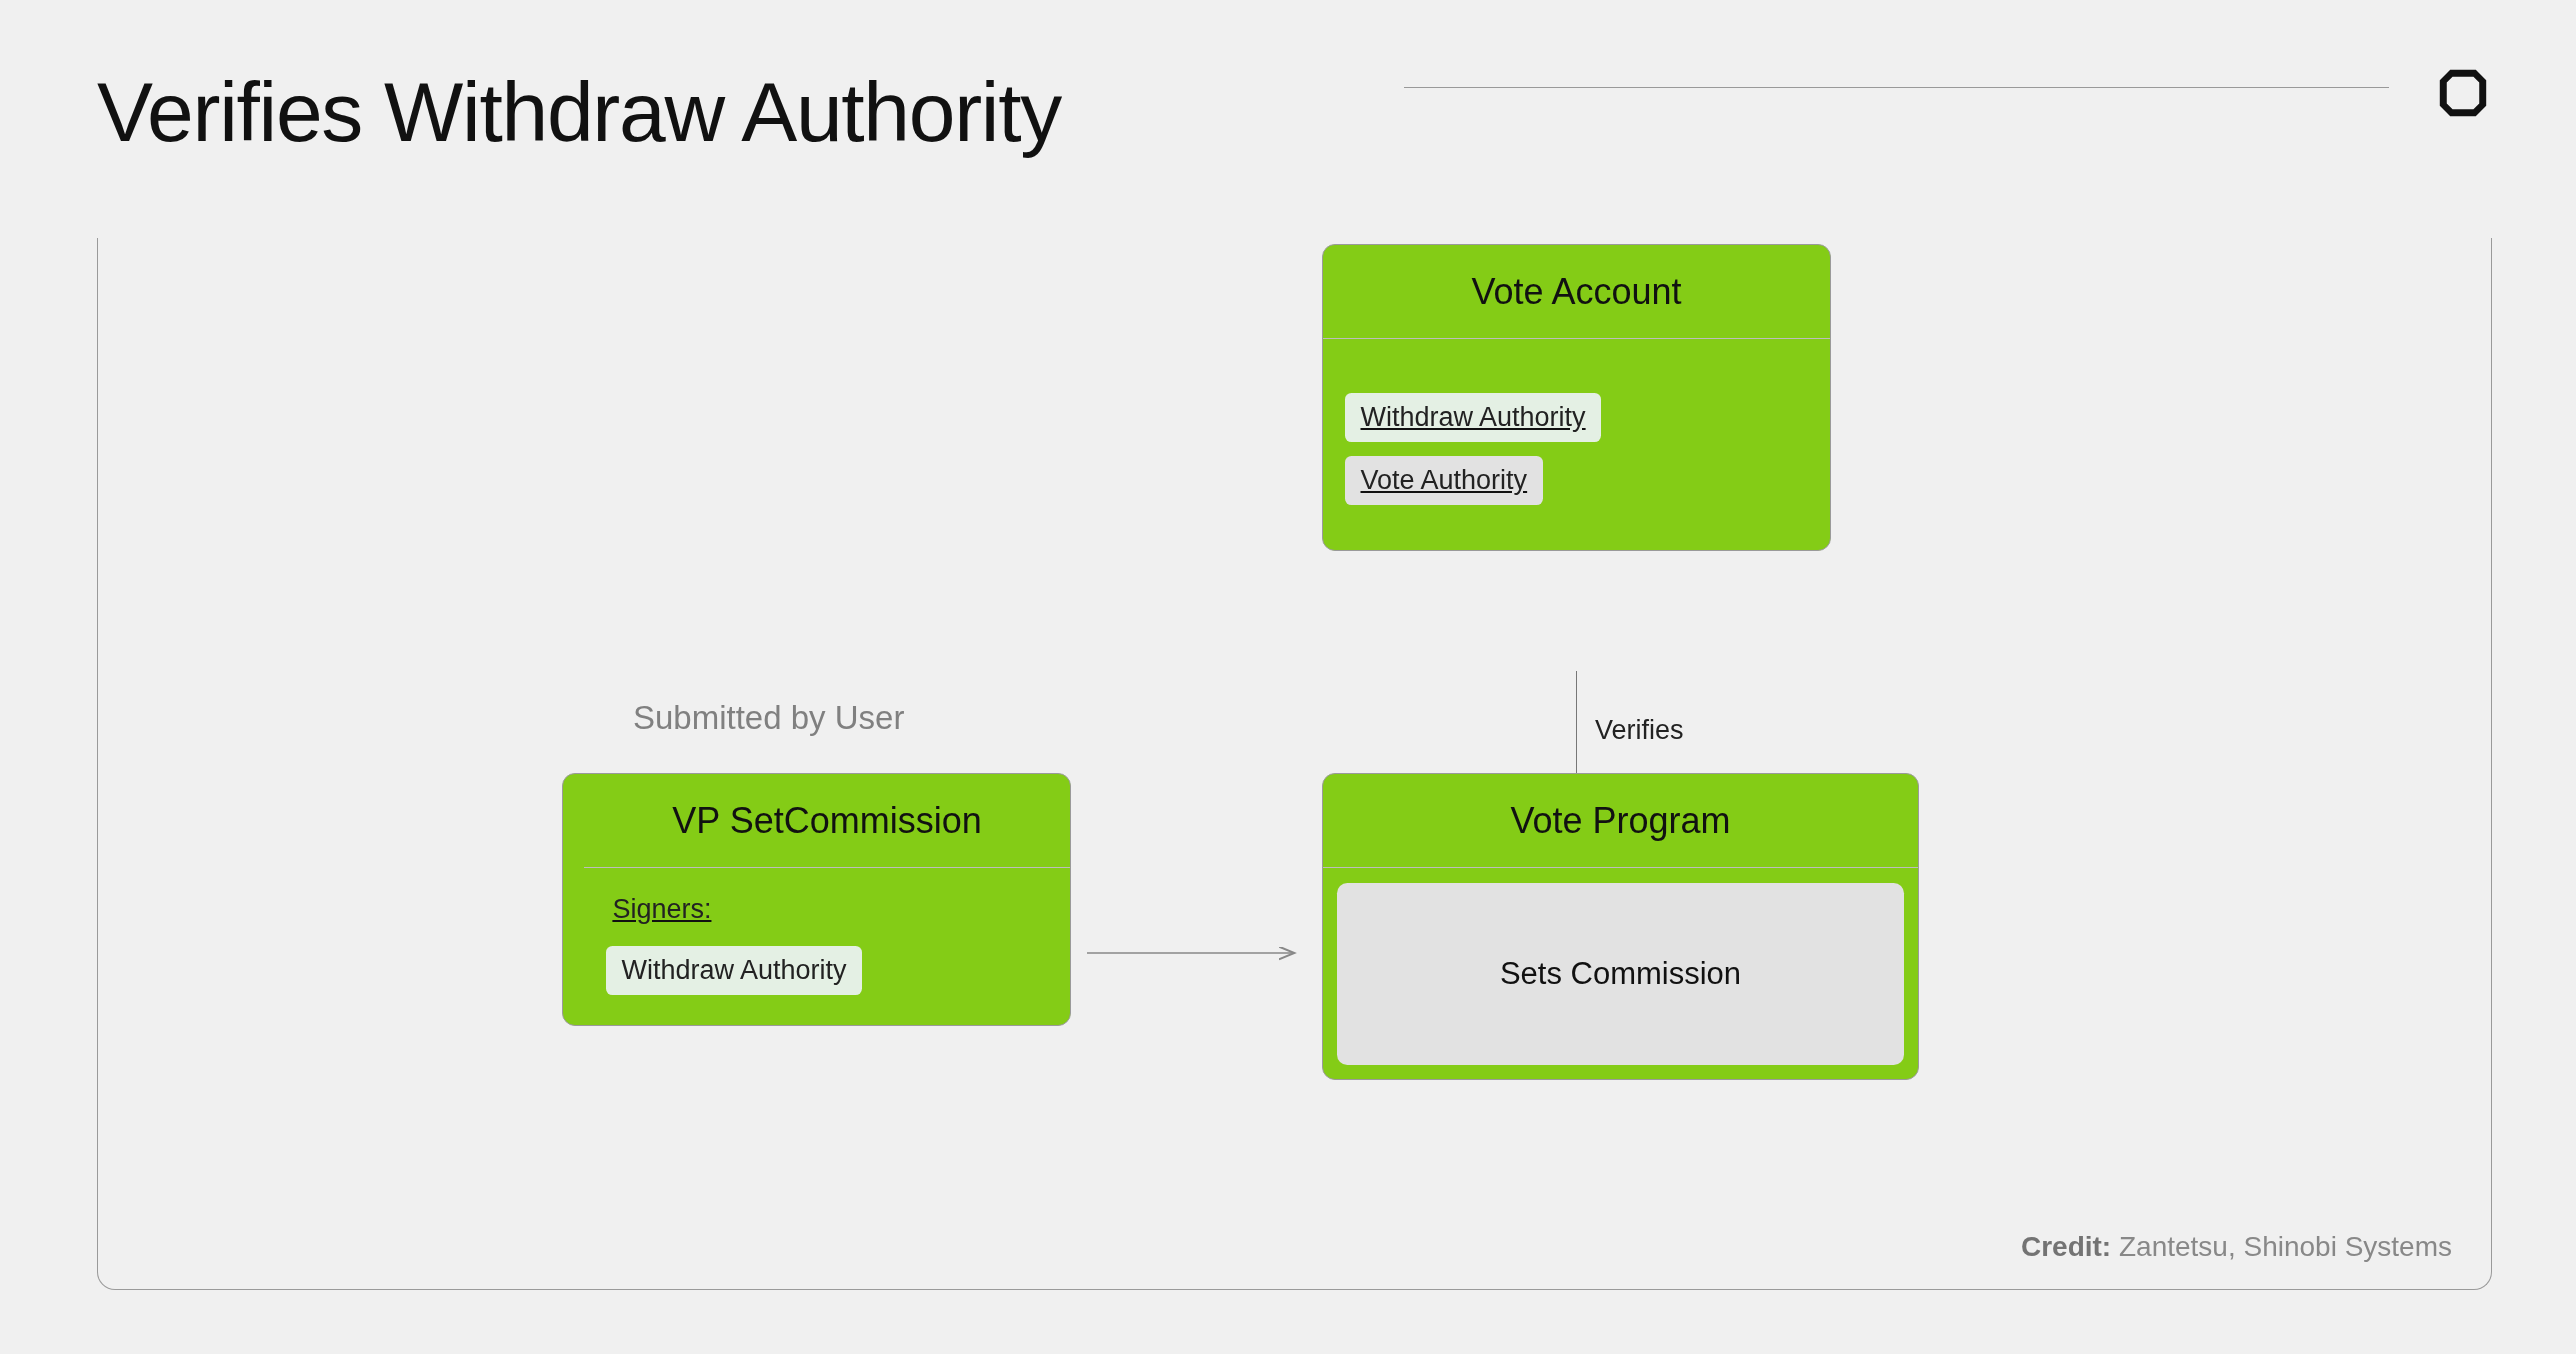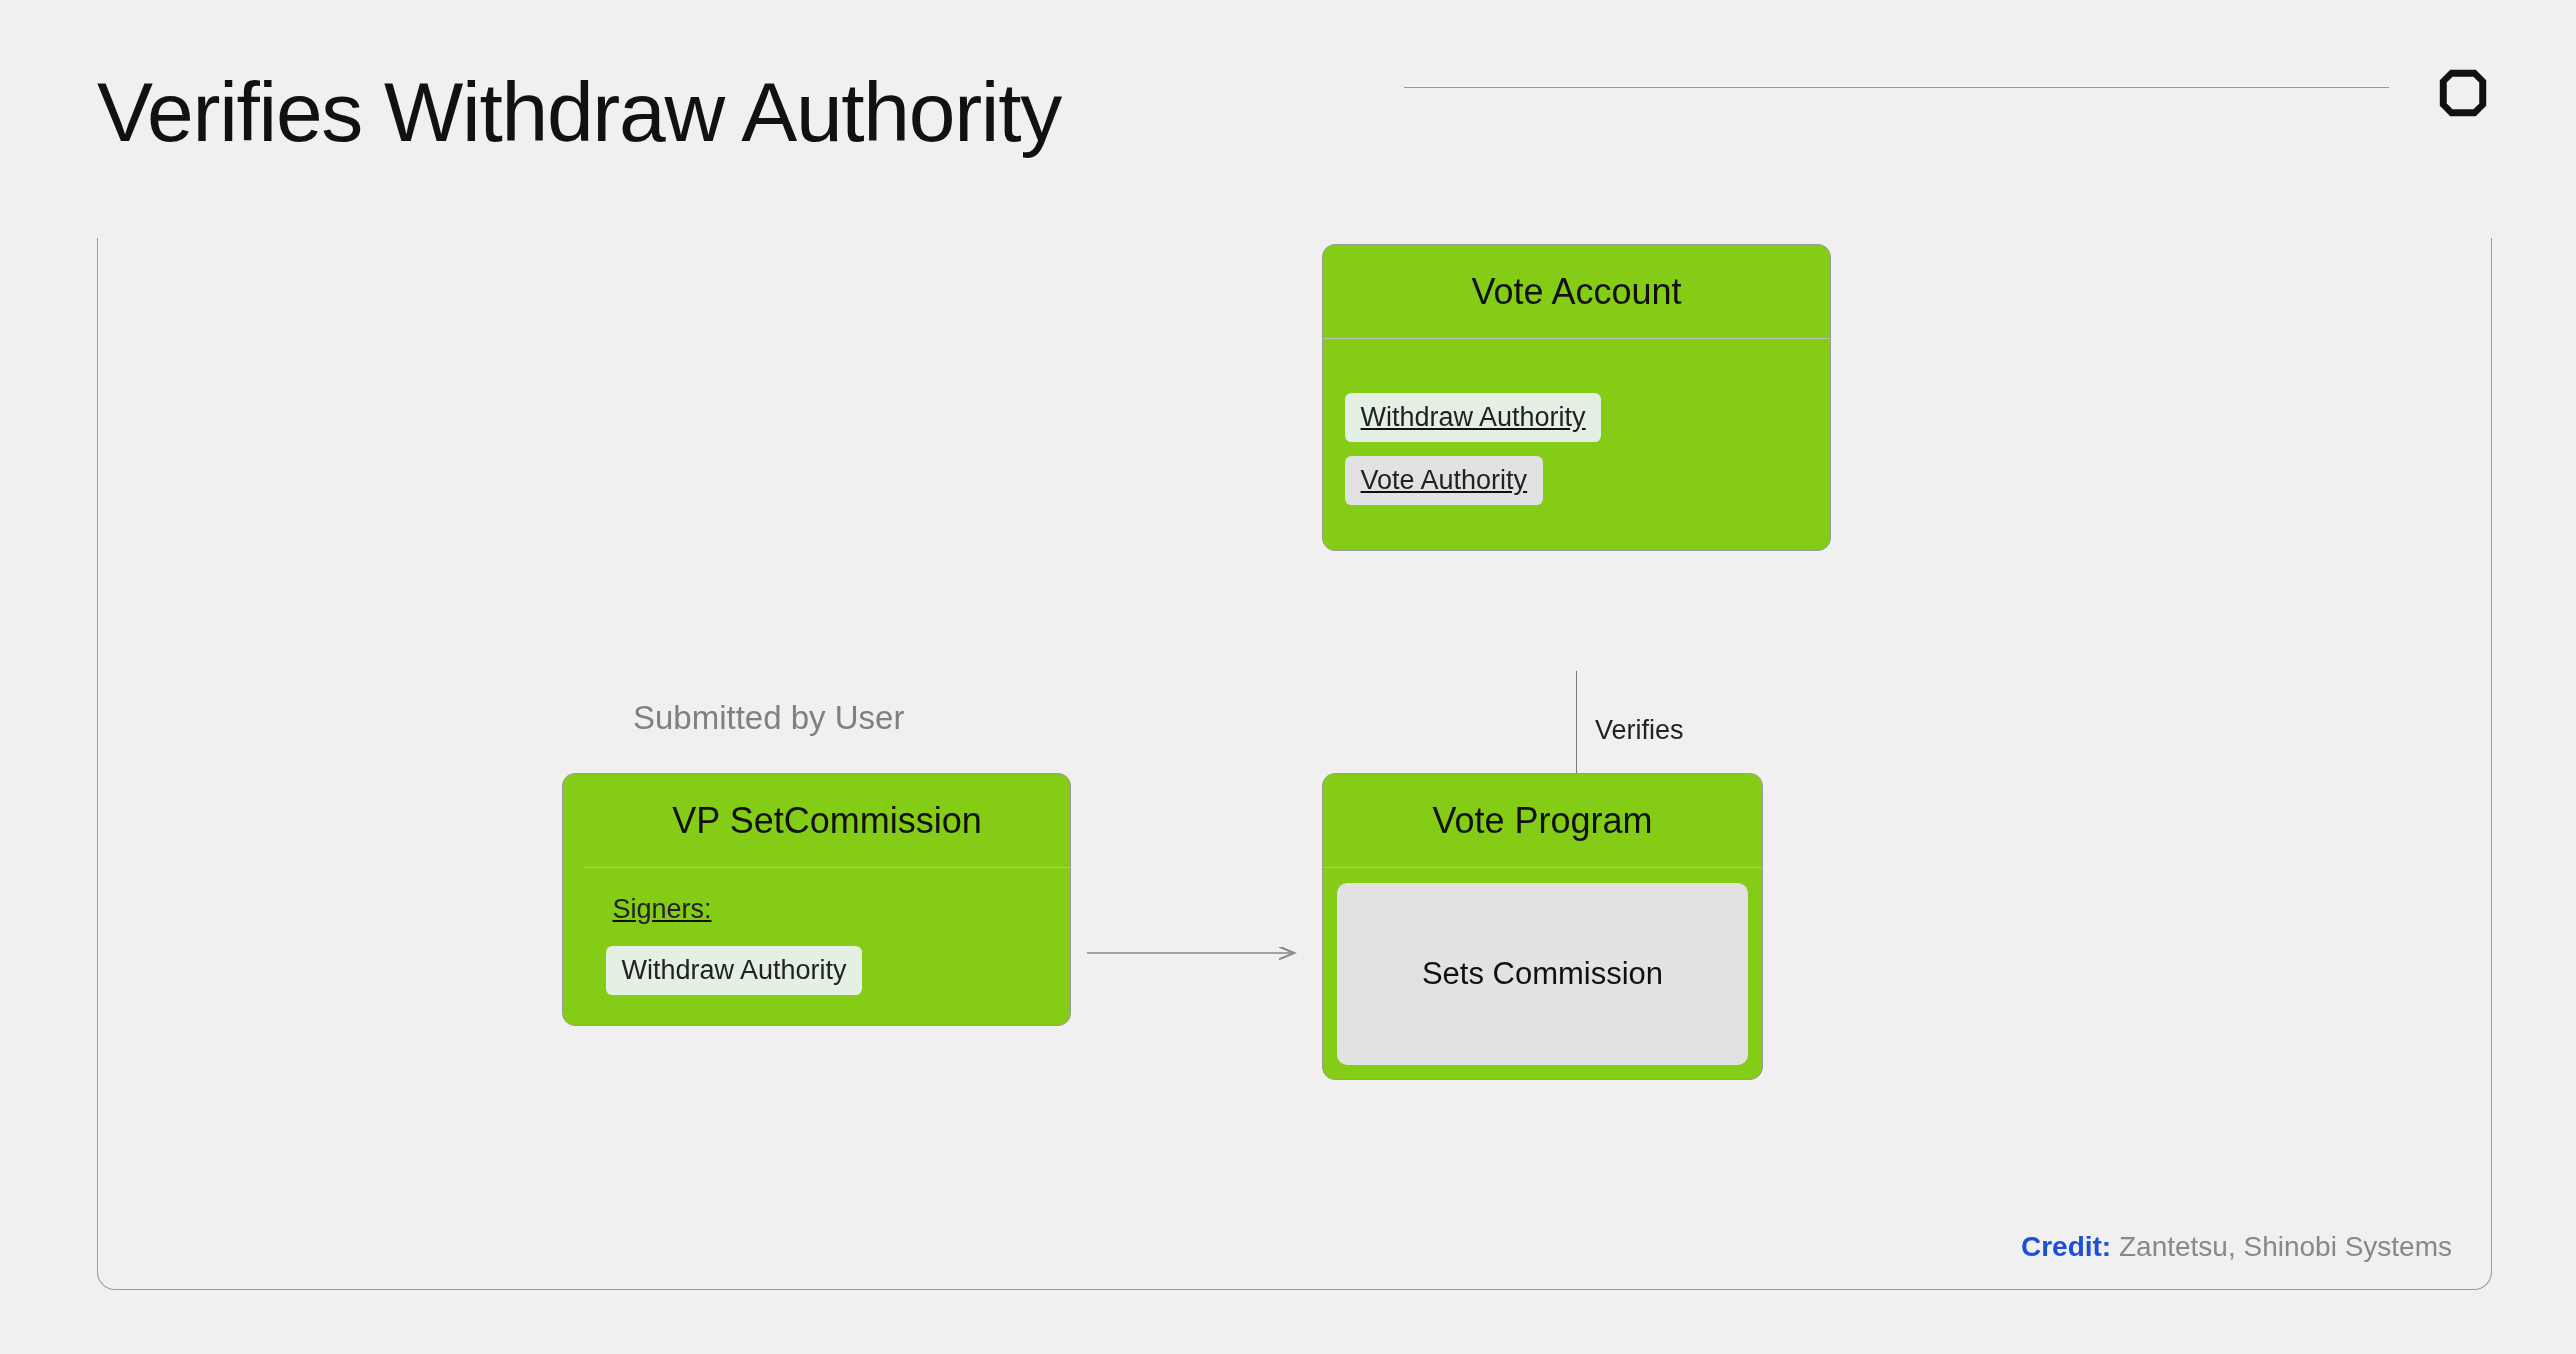--- a/index.html
+++ b/index.html
@@ -98,35 +98,35 @@
     font-size: 27px;
     color: #222;
   }
   .credit {
     position: absolute;
     bottom: 26px;
     right: 39px;
     font-size: 28px;
     color: #888;
   }
-  .credit b { color: #1d4ed8; font-weight: 600; margin-left: 16px; }
+  .credit b { color: #737373; font-weight: 600; margin-left: 16px; }
   svg.arrow { position: absolute; overflow: visible; }
 
   
   #vote-account { top: 6.4px; left: 1224px; width: 509px; }
   #vote-account .node-body { padding: 46px 22px 45px; }
   #vote-account .chip { display: block; width: max-content; }
   #vote-account .chip + .chip { margin-top: 14px; }
 
   
   #vp-setcommission { top: 535px; left: 464px; width: 509px; padding-left: 21px; }
   #vp-setcommission .node-body { padding: 19.3px 22px 30px; }
 
   
-  #vote-program { top: 535px; left: 1224px; width: 441px; }
+  #vote-program { top: 535px; left: 1224px; width: 597px; }
 
   
   #caption-submitted { top: 461px; left: 535px; }
 
   
   #label-verifies { top: 477px; left: 1497px; }
 
   
   #arrow-right { top: 702px; left: 989px; width: 219px; height: 26px; }
 

